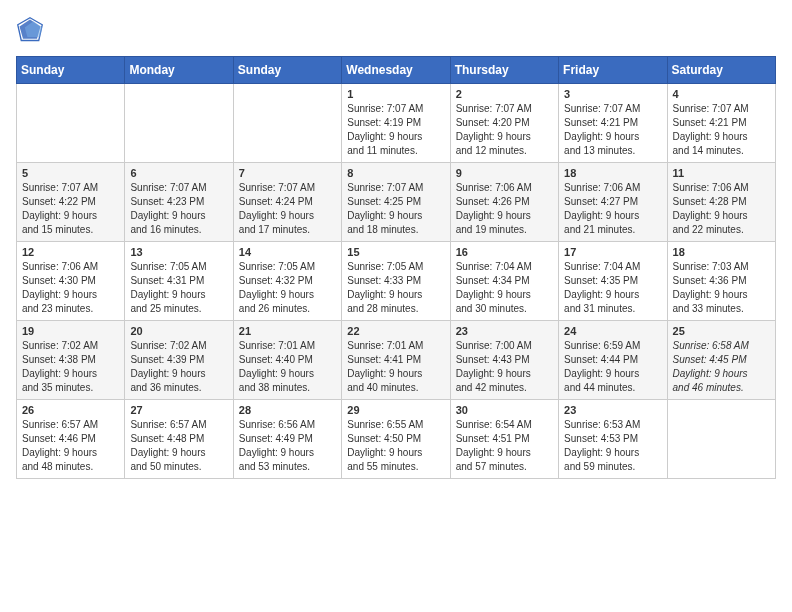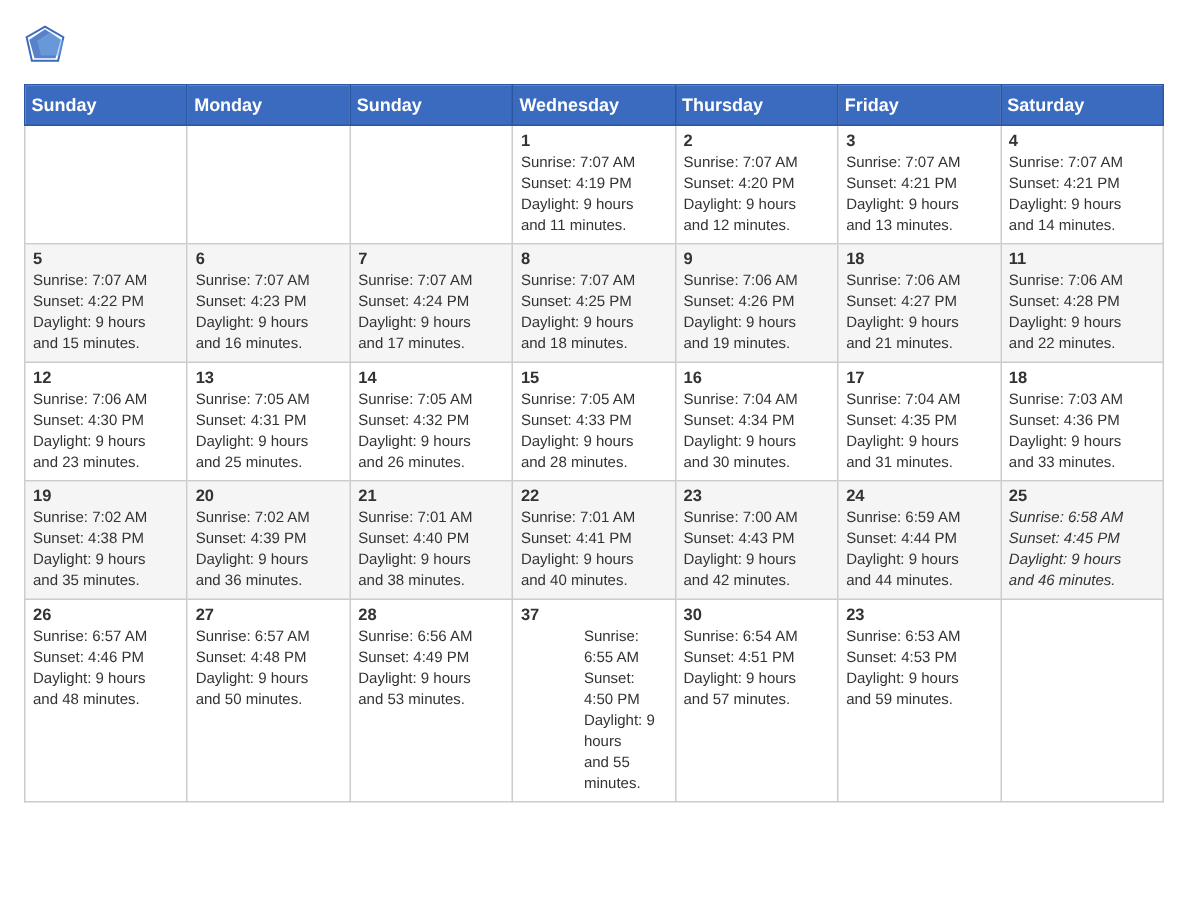--- a/index.html
+++ b/index.html
@@ -324,22 +324,22 @@
 and 50 minutes.</div>
         </td>
         <td>
           <span class="day-num">28</span>
           <div class="day-info" style="white-space: pre-line;">Sunrise: 6:56 AM
 Sunset: 4:49 PM
 Daylight: 9 hours
 and 53 minutes.</div>
         </td>
         <td>
-          <span class="day-num">37</span>
-          <div class="day-info" style="white-space: pre-line; margin-left: 42px;">Sunrise: 6:55 AM
+          <span class="day-num">29</span>
+          <div class="day-info" style="white-space: pre-line;">Sunrise: 6:55 AM
 Sunset: 4:50 PM
 Daylight: 9 hours
 and 55 minutes.</div>
         </td>
         <td>
           <span class="day-num">30</span>
           <div class="day-info" style="white-space: pre-line;">Sunrise: 6:54 AM
 Sunset: 4:51 PM
 Daylight: 9 hours
 and 57 minutes.</div>

